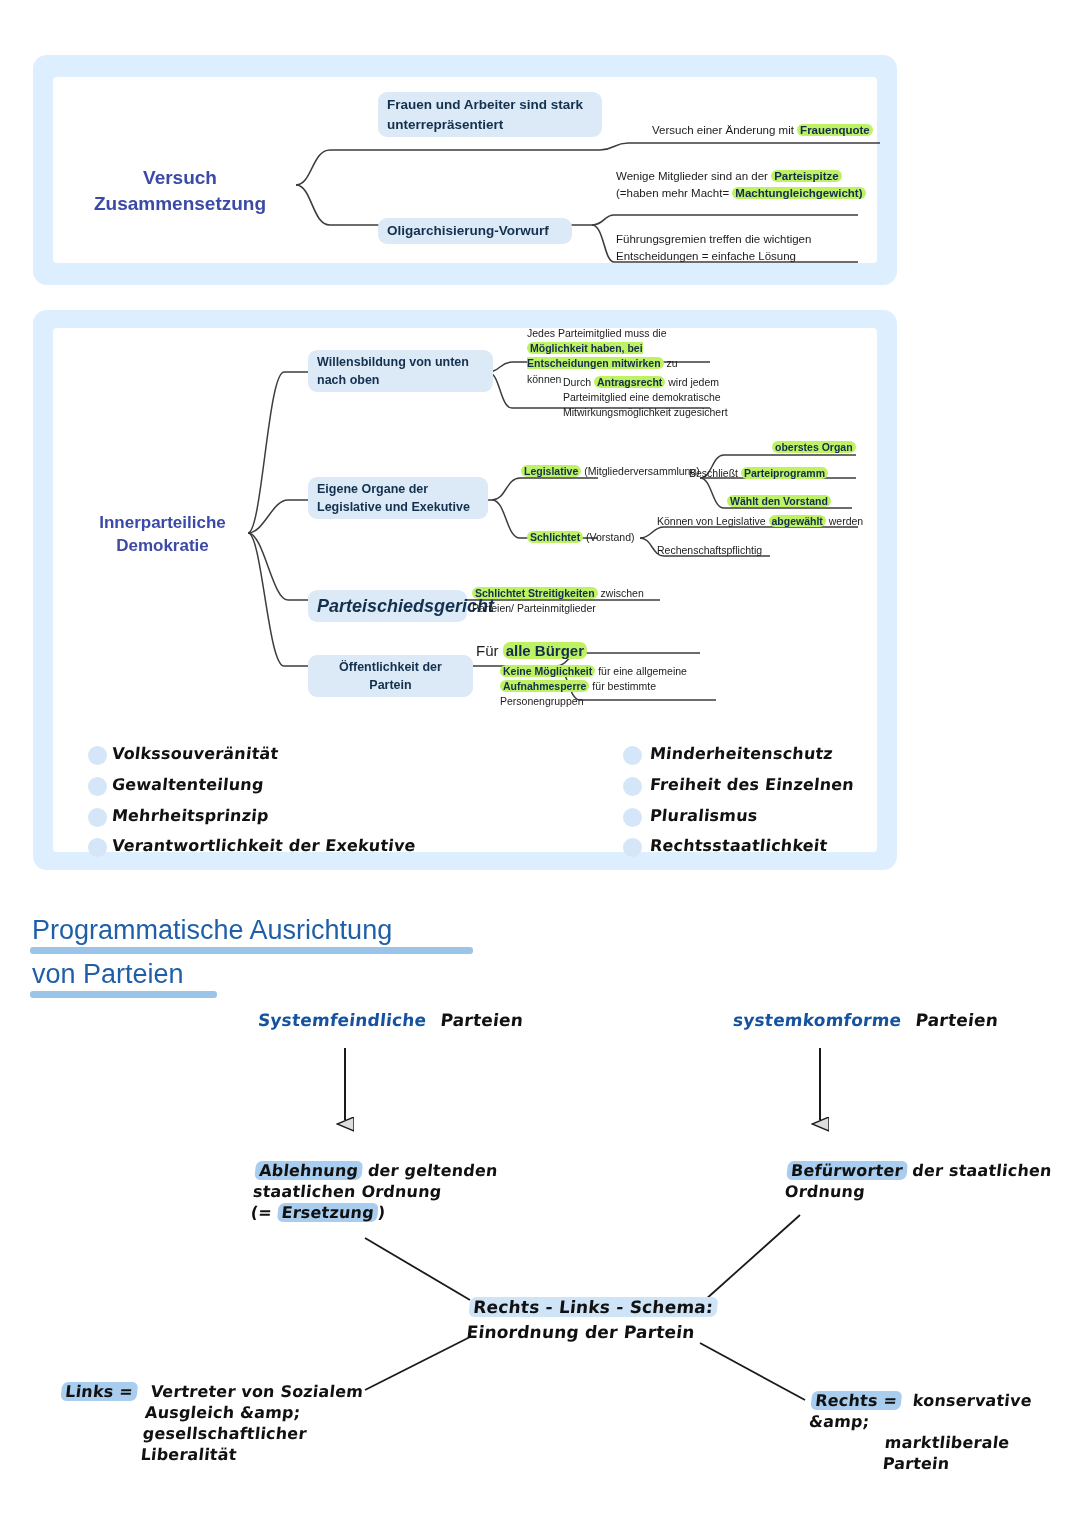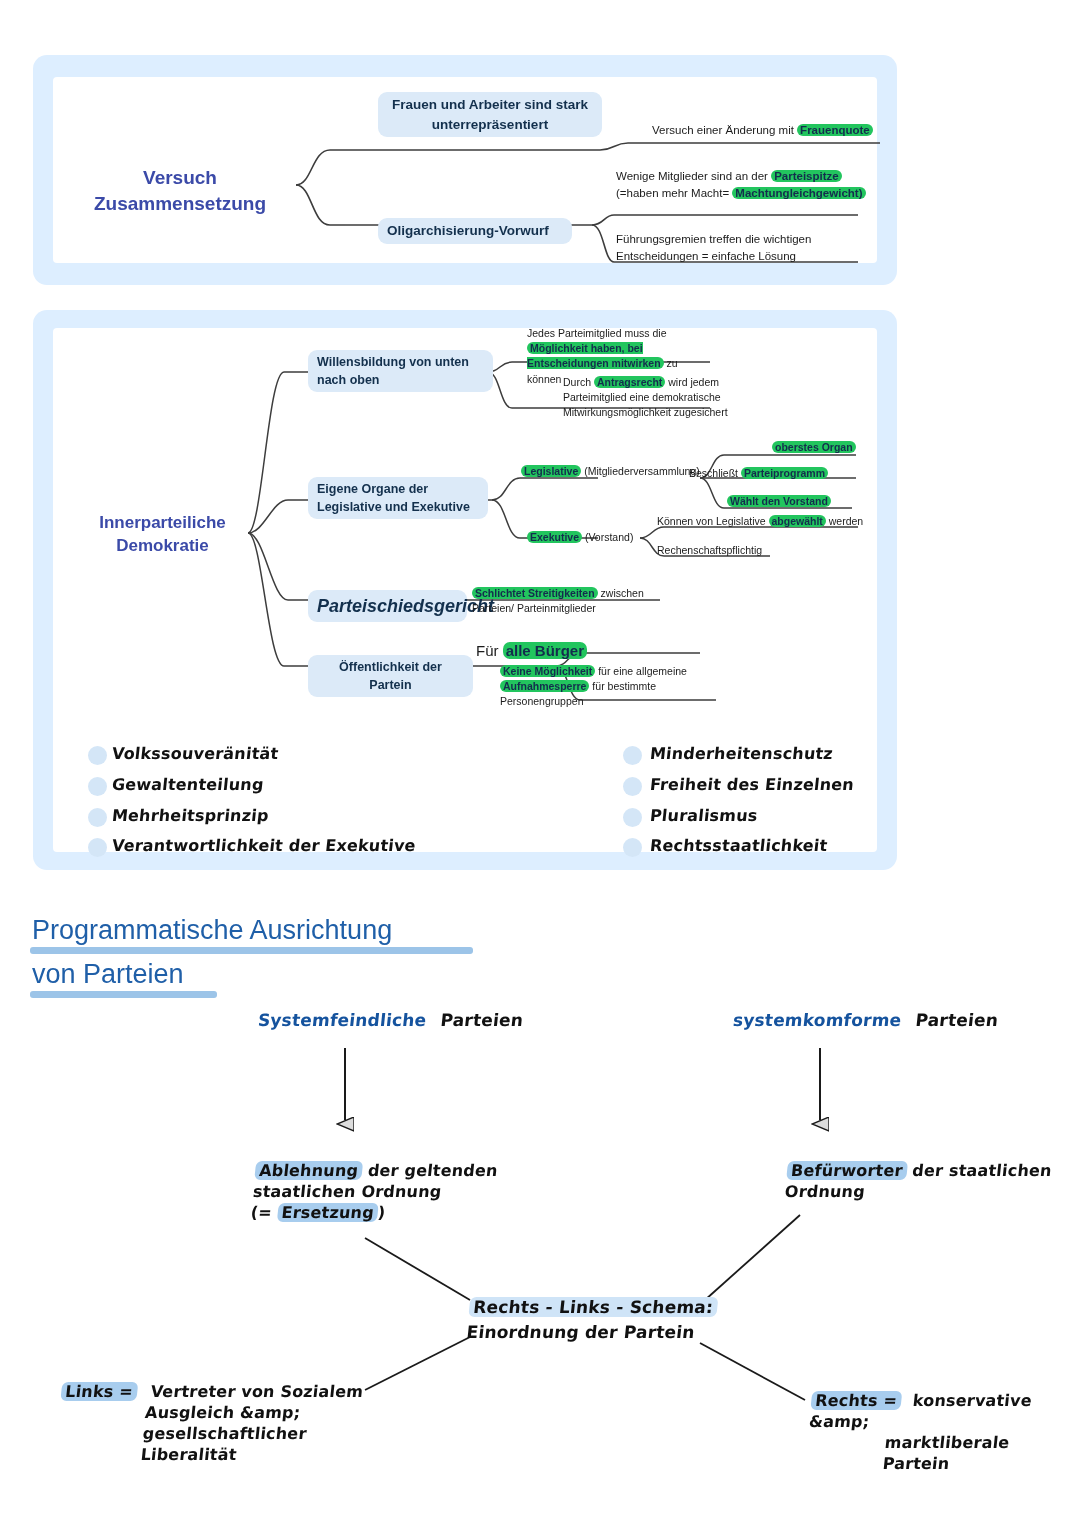--- a/index.html
+++ b/index.html
@@ -19,21 +19,21 @@
     text-align:center;line-height:1.35;
   }
   .node{
     position:absolute;background:#dceaf8;border-radius:9px;
     color:#13304d;font-weight:bold;line-height:1.45;
     padding:3px 9px;box-sizing:border-box;
   }
   .leaf{
     position:absolute;color:#1b1b1b;line-height:1.45;
   }
-  .hl{background:#22c55e;color:#132d4d;border-radius:7px;padding:0 3px;font-weight:bold;}
+  .hl{background:#bef264;color:#132d4d;border-radius:7px;padding:0 3px;font-weight:bold;}
   svg.wires{position:absolute;left:0;top:0;overflow:visible;pointer-events:none;}
 
   
   .hw{
     position:absolute;
     font-family:"DejaVu Sans",sans-serif;
     font-weight:bold;color:#111;
     line-height:1.32;letter-spacing:.2px;
     transform:skewX(-6deg);
   }
@@ -67,21 +67,21 @@
   <path d="M296,185 C312,185 312,150 330,150 L345,150" fill="none" stroke="#3d3d3d" stroke-width="1.6"></path>
   <path d="M296,185 C312,185 312,225 330,225 L345,225" fill="none" stroke="#3d3d3d" stroke-width="1.6"></path>
 
   <path d="M345,150 L600,150 C614,150 614,143 628,143 L880,143" fill="none" stroke="#3d3d3d" stroke-width="1.6"></path>
 
   <path d="M345,225 L592,225" fill="none" stroke="#3d3d3d" stroke-width="1.6"></path>
   <path d="M592,225 C604,225 604,215 614,215 L858,215" fill="none" stroke="#3d3d3d" stroke-width="1.6"></path>
   <path d="M592,225 C604,225 604,262 614,262 L858,262" fill="none" stroke="#3d3d3d" stroke-width="1.6"></path>
 </svg>
 
-<div class="node" style="left:378px;top:92px;width:224px;font-size:13.5px;text-align:center;">
+<div class="node" style="left:378px;top:92px;width:224px;font-size:13.5px;">
   <span>Frauen und Arbeiter sind stark unterrepräsentiert</span>
 </div>
 
 <div class="node" style="left:378px;top:218px;width:194px;font-size:13.5px;">
   <span>Oligarchisierung-Vorwurf</span>
 </div>
 
 <div class="leaf" style="left:652px;top:122px;width:246px;font-size:11.5px;">
   <span class="lp"><span>Versuch einer Änderung mit </span><span class="hl">Frauenquote</span></span>
 </div>
@@ -155,21 +155,21 @@
 <div class="leaf" style="left:727px;top:440px;width:140px;font-size:10.5px;margin-left:45px;">
   <span class="lp"><span class="hl">oberstes Organ</span></span>
 </div>
 <div class="leaf" style="left:689px;top:466px;width:150px;font-size:10.5px;">
   <span class="lp"><span>Beschließt </span><span class="hl">Parteiprogramm</span></span>
 </div>
 <div class="leaf" style="left:727px;top:494px;width:145px;font-size:10.5px;">
   <span class="lp"><span class="hl">Wählt den Vorstand</span></span>
 </div>
 <div class="leaf" style="left:527px;top:530px;width:140px;font-size:10.5px;">
-  <span class="lp"><span class="hl">Exekutive</span><span> (Vorstand)</span></span>
+  <span class="lp"><span class="hl">Schlichtet</span><span> (Vorstand)</span></span>
 </div>
 <div class="leaf" style="left:657px;top:514px;width:215px;font-size:10.5px;">
   <span class="lp"><span>Können von Legislative </span><span class="hl">abgewählt</span><span> werden</span></span>
 </div>
 <div class="leaf" style="left:657px;top:543px;width:160px;font-size:10.5px;">
   <span class="lp"><span>Rechenschaftspflichtig</span></span>
 </div>
 <div class="leaf" style="left:472px;top:586px;width:180px;font-size:10.5px;">
   <span class="lp"><span class="hl">Schlichtet Streitigkeiten</span><span> zwischen Parteien/ Parteinmitglieder</span></span>
 </div>

